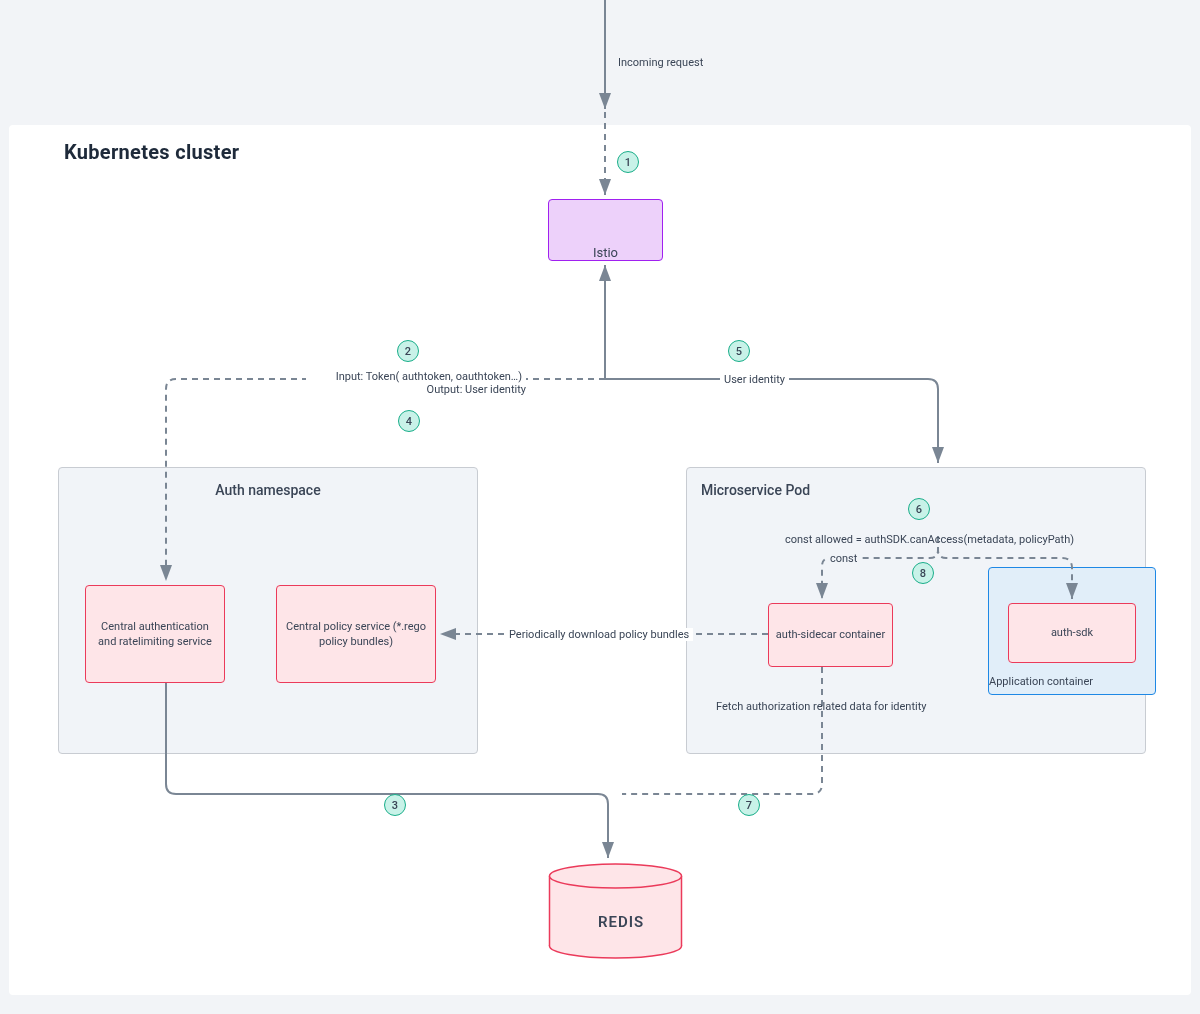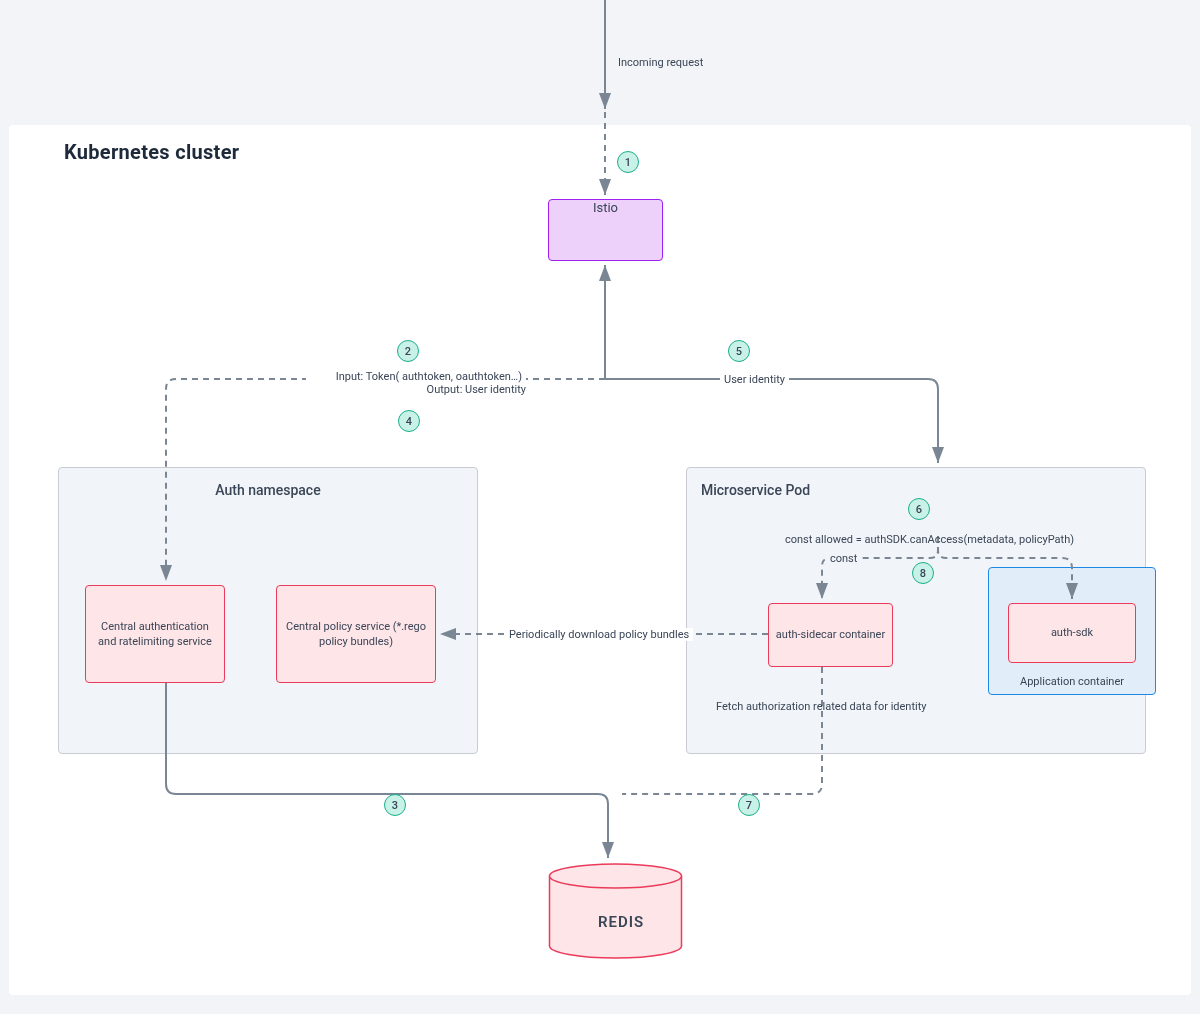--- a/index.html
+++ b/index.html
@@ -58,37 +58,36 @@
   color: #3a4556;
   line-height: 1.4;
   padding: 6px;
 }
 .istio-box {
   position: absolute;
   background: #edd1fa;
   border: 1.5px solid #a020f0;
   border-radius: 4px;
   display: flex;
-  align-items: flex-start;
+  align-items: flex-end;
   justify-content: center;
   font-size: 13px;
   color: #3a4556;
 }
 .app-container-box {
   position: absolute;
   background: #e1eef9;
   border: 1.5px solid #1e88e5;
   border-radius: 4px;
 }
 .app-container-label {
   position: absolute;
   bottom: 6px;
   left: 0;
   right: 0;
-  text-align: center;
   font-size: 11px;
   color: #3a4556;
 }
 .redis-cyl {
   position: absolute;
 }
 .redis-label {
   position: absolute;
   font-size: 15px;
   color: #3a4556;

